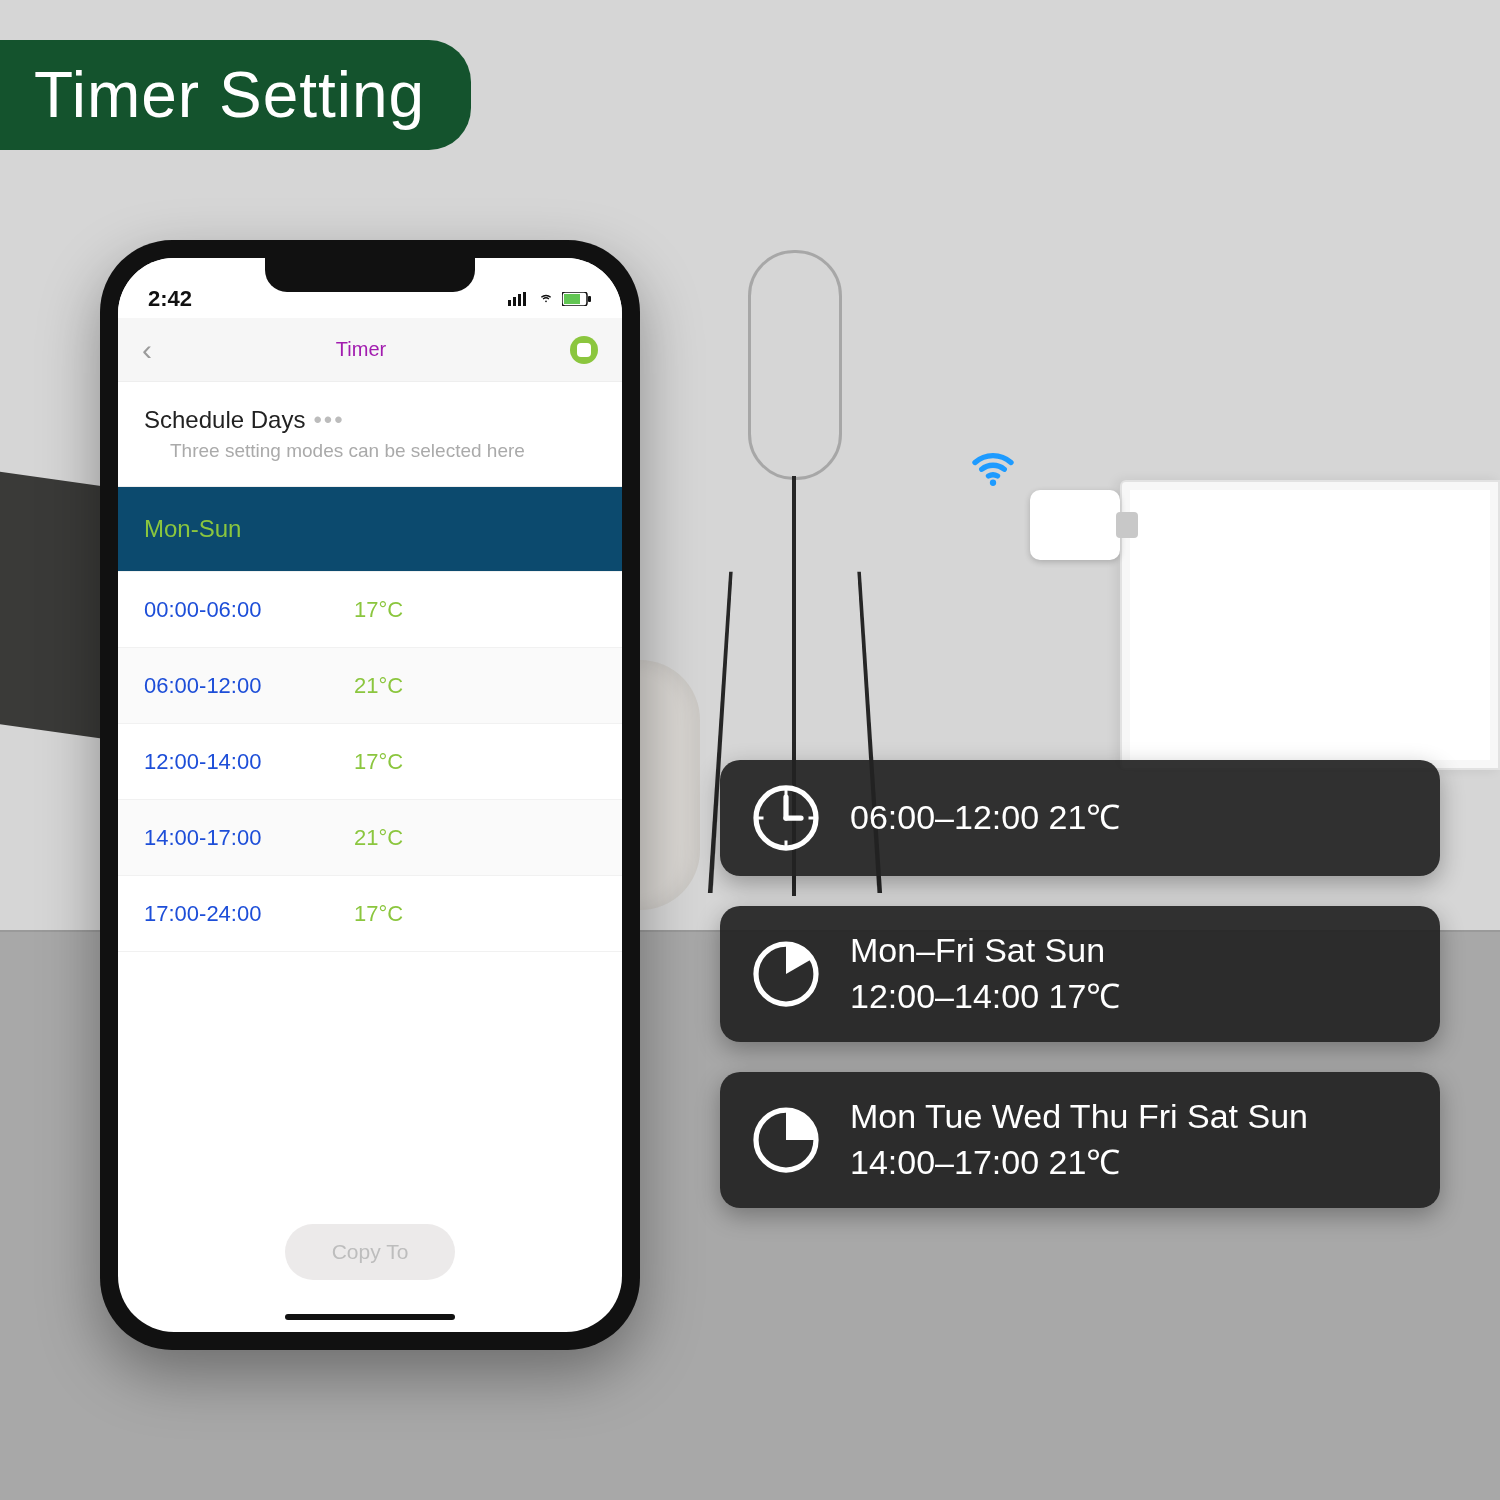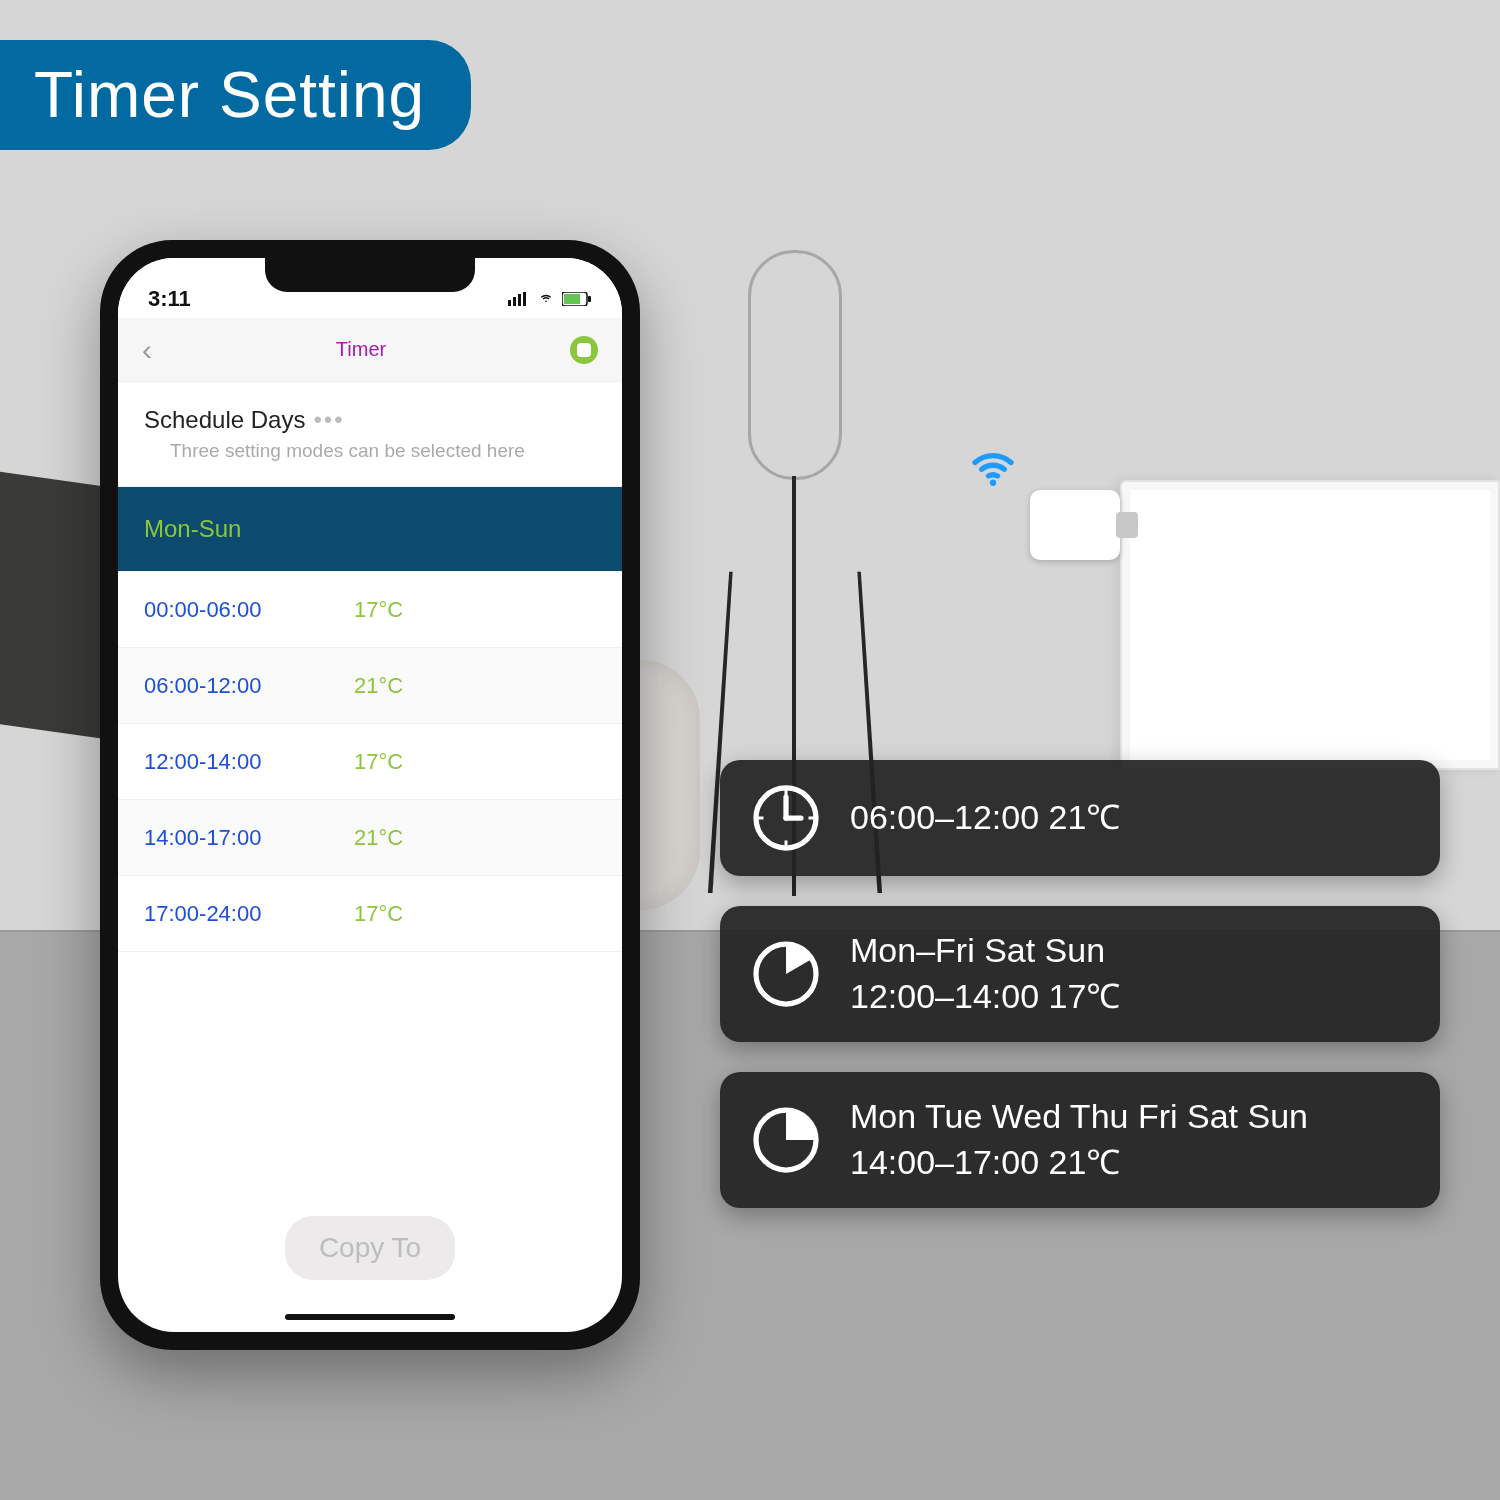--- a/index.html
+++ b/index.html
@@ -64,21 +64,21 @@
     background:#d9d6d2; border-radius:20px 60px 60px 20px;
     box-shadow: inset -8px 0 18px rgba(0,0,0,0.08);
   }
   .pillow{
     position:absolute; left:-40px; top:480px; width:180px; height:250px;
     background:#3a3a38; border-radius:6px; transform:rotate(8deg);
   }
   .banner {
     position: absolute; left: 0; top: 40px;
     padding: 18px 46px 18px 34px;
-    background: #0369a1;
+    background: #14532d;
     color: #fff;
     font-size: 64px;
     font-weight: 300;
     border-radius: 0 42px 42px 0;
     letter-spacing: 1px;
   }
 
   .phone {
     position: absolute;
     left: 100px; top: 240px;
@@ -139,23 +139,23 @@
     height:76px; display:flex; align-items:center;
     padding: 0 26px;
     border-bottom:1px solid #f1f1f1;
   }
   .row.alt{ background:#fafafa;}
   .row-time{ flex:0 0 210px; color:#1d4ed8; font-size:22px;}
   .row-temp{ color:#8bc63e; font-size:22px; font-weight:500;}
   .filler{ flex:1; background:#fff;}
   .copy-btn{
     align-self:center; margin-bottom:34px;
-    width:170px; height:64px; border-radius:28px;
+    width:170px; height:56px; border-radius:28px;
     background:#eceaea; color:#bdbdbd;
-    font-size:28px; display:flex; align-items:center; justify-content:center;
+    font-size:21px; display:flex; align-items:center; justify-content:center;
   }
   .home-ind{ align-self:center; width:170px; height:6px; border-radius:4px; background:#111; margin-bottom:12px;}
 
   .callouts{
     position:absolute; right:60px; top:760px;
     display:flex; flex-direction:column; gap:30px;
     width:720px;
   }
   .callout{
     background: rgba(34,34,34,0.92);
@@ -196,21 +196,21 @@
 
 <div class="banner">
   <span>Timer Setting</span>
 </div>
 
 <div class="phone">
   <div class="notch"></div>
   <div class="phone-screen">
 
     <div class="status-bar">
-      <span>3:11</span>
+      <span>2:42</span>
       <span class="status-right">
         <svg width="22" height="14">
             <rect x="0" y="8" width="3" height="6" fill="#111"></rect>
             <rect x="5" y="5" width="3" height="9" fill="#111"></rect>
             <rect x="10" y="2" width="3" height="12" fill="#111"></rect>
             <rect x="15" y="0" width="3" height="14" fill="#111"></rect>
           </svg>
         <svg width="20" height="14" viewBox="0 0 24 24" fill="none" stroke="#111" stroke-width="2.4">
             <path d="M4 9a12 12 0 0 1 16 0"></path>
             <path d="M7 12a8 8 0 0 1 10 0"></path>

